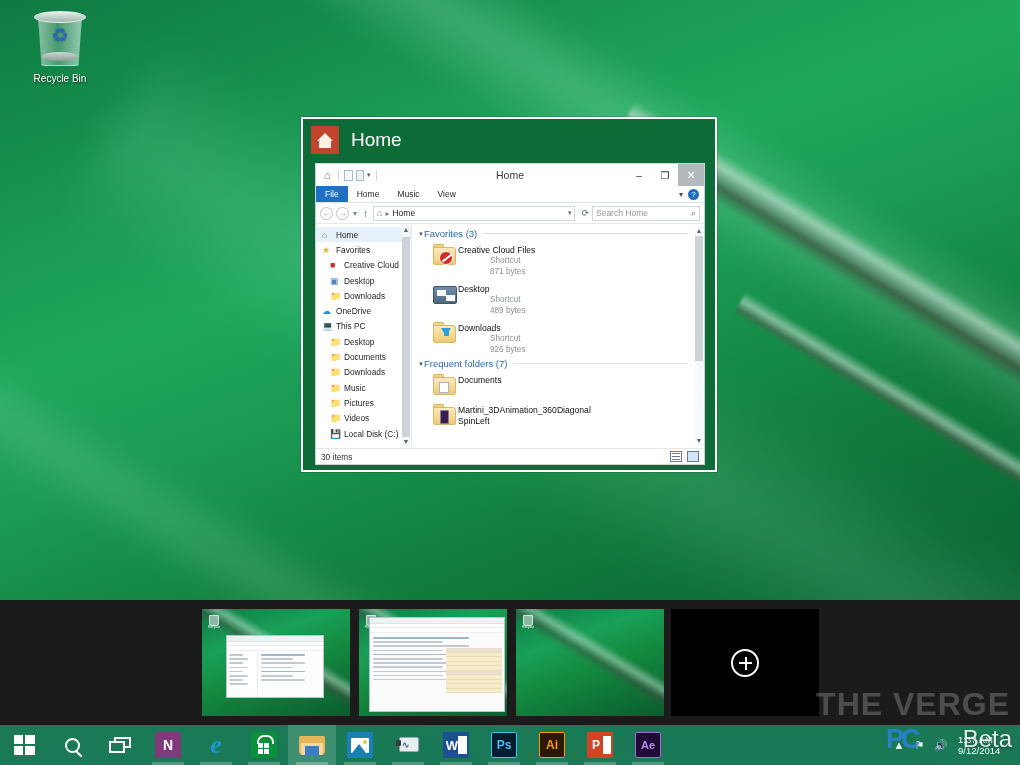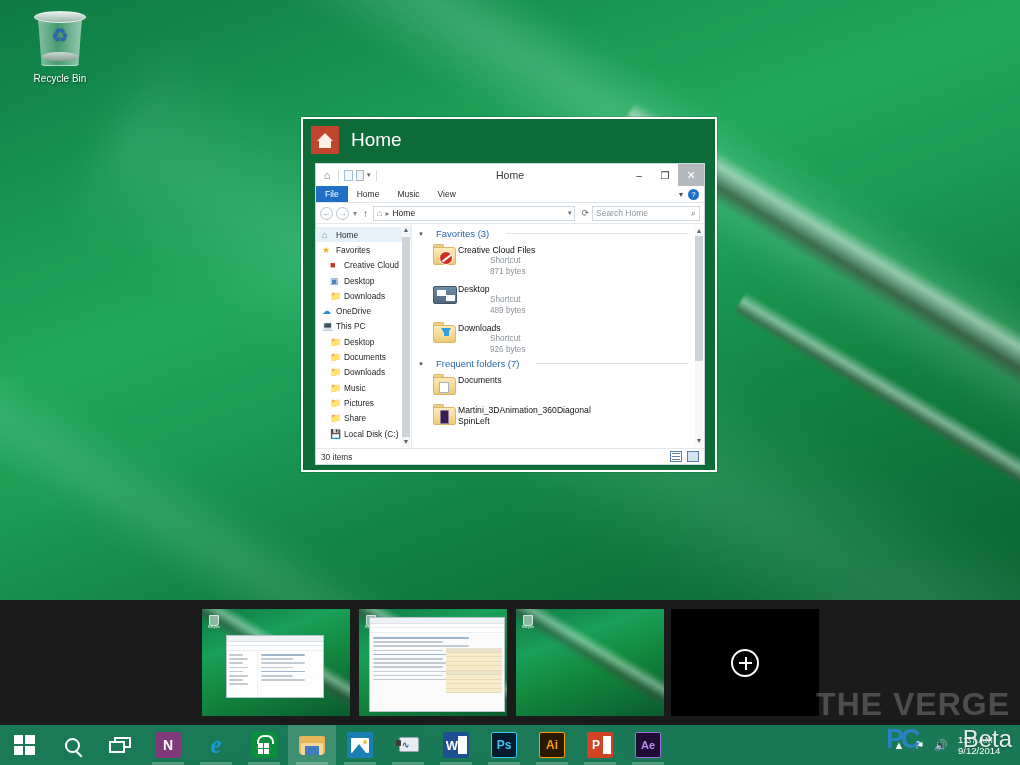--- a/index.html
+++ b/index.html
@@ -289,21 +289,21 @@
     font-size: 7px; text-align: center; line-height: 10px; color: #5c6670;
   }
   .nav-scroll .arr.up { top: 0; }
   .nav-scroll .arr.dn { bottom: 0; }
 
   .ex-content {
     flex: 1 1 auto; position: relative; overflow: hidden;
     background: #ffffff; padding: 4px 0 0 6px;
   }
   .group-head {
-    display: flex; align-items: center; gap: 12px;
+    display: flex; align-items: center; gap: 0;
     color: #2a66b0; font-size: 9.5px;
     padding-right: 16px;
     margin-bottom: 2px;
   }
   .group-head .tri { font-size: 6px; color: #4a5560; }
   .group-head .rule { flex: 1 1 auto; height: 1px; background: #dde3e9; margin-left: 5px; }
   .file-row {
     display: flex; padding: 3px 0 3px 14px;
     align-items: flex-start;
   }
@@ -751,21 +751,21 @@
           <div class="nav-item lvl1">
             <span class="nav-ico i-folder">📁</span>
             <span>Music</span>
           </div>
           <div class="nav-item lvl1">
             <span class="nav-ico i-folder">📁</span>
             <span>Pictures</span>
           </div>
           <div class="nav-item lvl1">
             <span class="nav-ico i-folder">📁</span>
-            <span>Share</span>
+            <span>Videos</span>
           </div>
           <div class="nav-item lvl1">
             <span class="nav-ico i-disk">💾</span>
             <span>Local Disk (C:)</span>
           </div>
           <div class="nav-scroll">
             <div class="arr up">▲</div>
             <div class="thumb"></div>
             <div class="arr dn">▼</div>
           </div>

